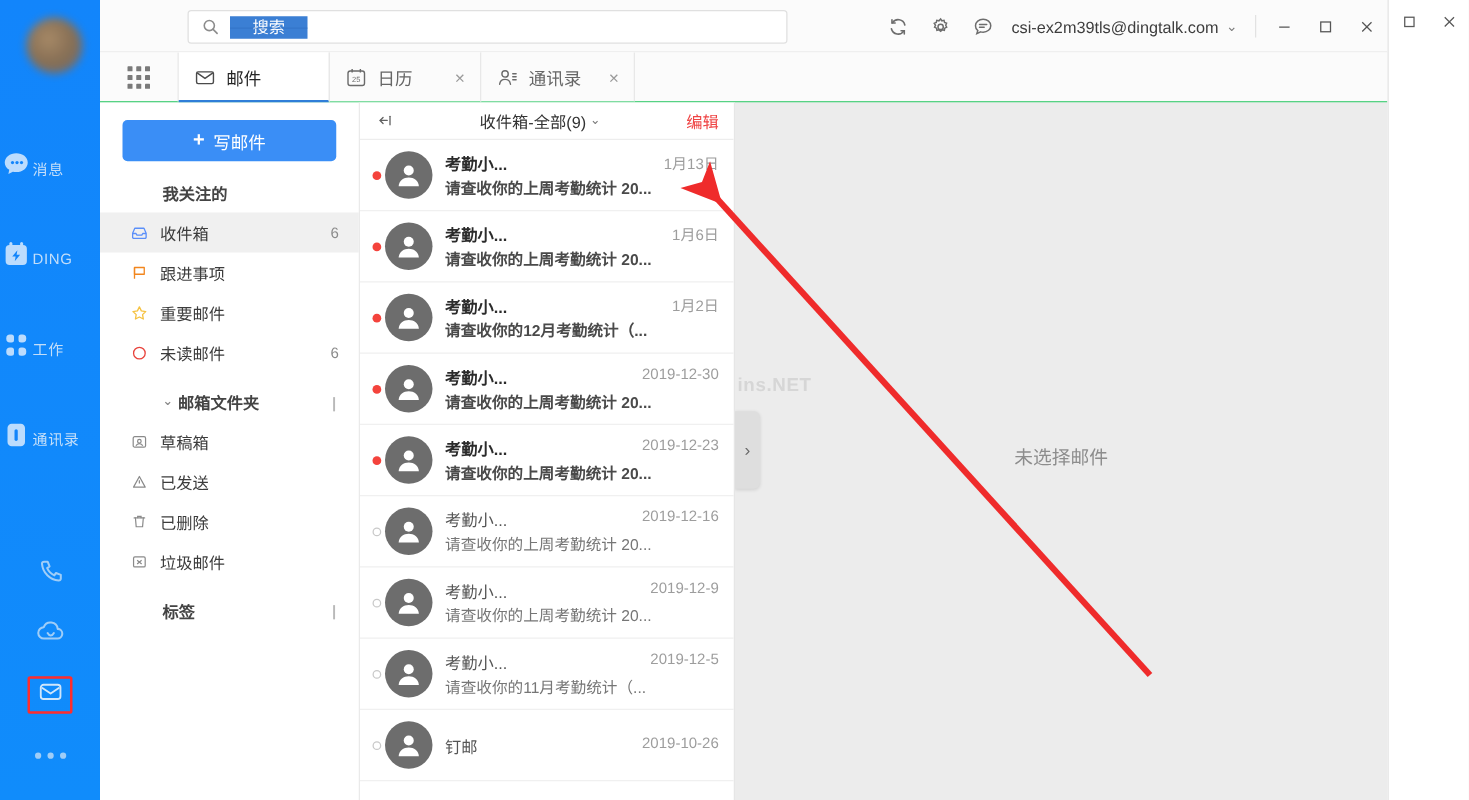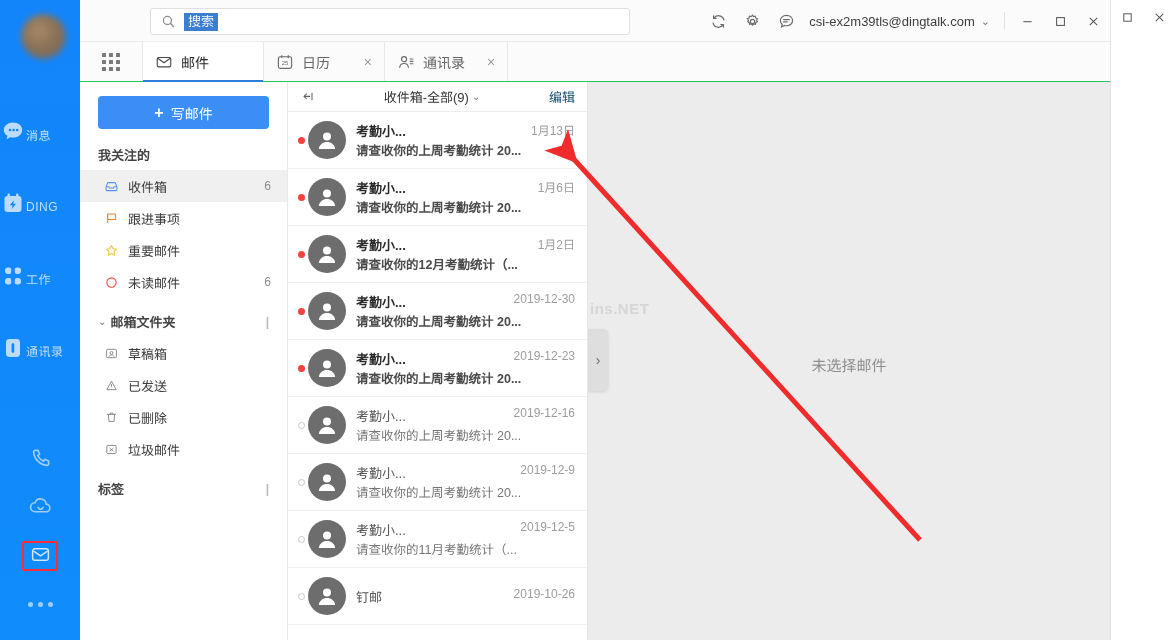--- a/index.html
+++ b/index.html
@@ -75,21 +75,21 @@
     display: flex; align-items: center;
   }
   .search-wrap {
     position: absolute; left: 70px; top: 8px; width: 480px; height: 27px;
     background: #fff; border: 1px solid #e0e0e0; border-radius: 3px;
     display: flex; align-items: center; padding: 0 10px;
   }
   .search-wrap .si { color: #8c8c8c; margin-right: 8px; display: flex; }
   .search-text {
     font-size: 13px; color: #ffffff; background: #3b7fd4;
-    padding: 1px 4px; line-height: 16px; position: relative;
+    padding: 1px 18px; line-height: 16px; position: relative;
   }
   .search-text::after{
     content:""; position:absolute; left:0; right:0; top:50%; height:1px; background:#2f6fc0; opacity:.55;
   }
   .top-actions {
     position: absolute; right: 0; top: 0; height: 42px; display: flex; align-items: center;
   }
   .ta-ico {
     width: 34px; height: 42px; display: flex; align-items: center; justify-content: center;
     color: #6d6d6d;
@@ -134,21 +134,21 @@
     position: absolute; left: 0; top: 82px; width: 208px; height: 558px;
     background: #fff; border-right: 1px solid #eaeaea;
   }
   .compose {
     margin: 14px 18px 0 18px; height: 33px; border-radius: 4px; background: #3a8ef6;
     color: #fff; font-size: 14px; display: flex; align-items: center; justify-content: center; gap: 7px;
   }
   .compose .plus { font-size: 16px; line-height: 1; font-weight: 700; }
   .nav-head {
     margin-top: 16px; padding: 0 18px 6px 18px; font-size: 13px; color: #444; font-weight: 700;
-    display: flex; align-items: center;
+    display: flex; align-items: center; margin-left: 32px;
   }
   .nav-head .chev { margin-right: 4px; color: #888; font-size: 10px; }
   .nav-head .bar { margin-left: auto; color: #b9b9b9; font-size: 12px; }
   .nav-item {
     height: 32px; display: flex; align-items: center; padding: 0 16px 0 24px;
     font-size: 13px; color: #3c3c3c;
   }
   .nav-item.active { background: #f0f0f0; }
   .nav-item .ni-ico { width: 22px; display: flex; align-items: center; }
   .nav-item .ni-lbl { margin-left: 2px; }
@@ -162,21 +162,21 @@
   .list-head {
     height: 30px; display: flex; align-items: center; border-bottom: 1px solid #ededed;
     padding: 0 12px; background: #fff;
   }
   .lh-collapse { color: #606060; display: flex; align-items: center; }
   .lh-title {
     flex: 1; text-align: center; font-size: 13px; color: #333;
     display: flex; align-items: center; justify-content: center; gap: 3px;
   }
   .lh-title .cd { font-size: 10px; color: #777; }
-  .lh-edit { font-size: 13px; color: #0c4a6e; }
+  .lh-edit { font-size: 13px; color: #ef4444; }
   .mrow {
     height: 57px; display: flex; align-items: center; padding: 0 12px 0 6px;
     border-bottom: 1px solid #f0f0f0; position: relative;
   }
   .mdot { width: 14px; display: flex; align-items: center; justify-content: center; }
   .mdot .unread { width: 7px; height: 7px; border-radius: 50%; background: #f4433c; display: block; }
   .mdot .read { width: 7px; height: 7px; border-radius: 50%; border: 1px solid #c9c9c9; background: #fff; display: block; }
   .mav {
     width: 38px; height: 38px; border-radius: 50%; background: #6d6d6d;
     display: flex; align-items: center; justify-content: center; flex: 0 0 38px; margin-right: 10px;

